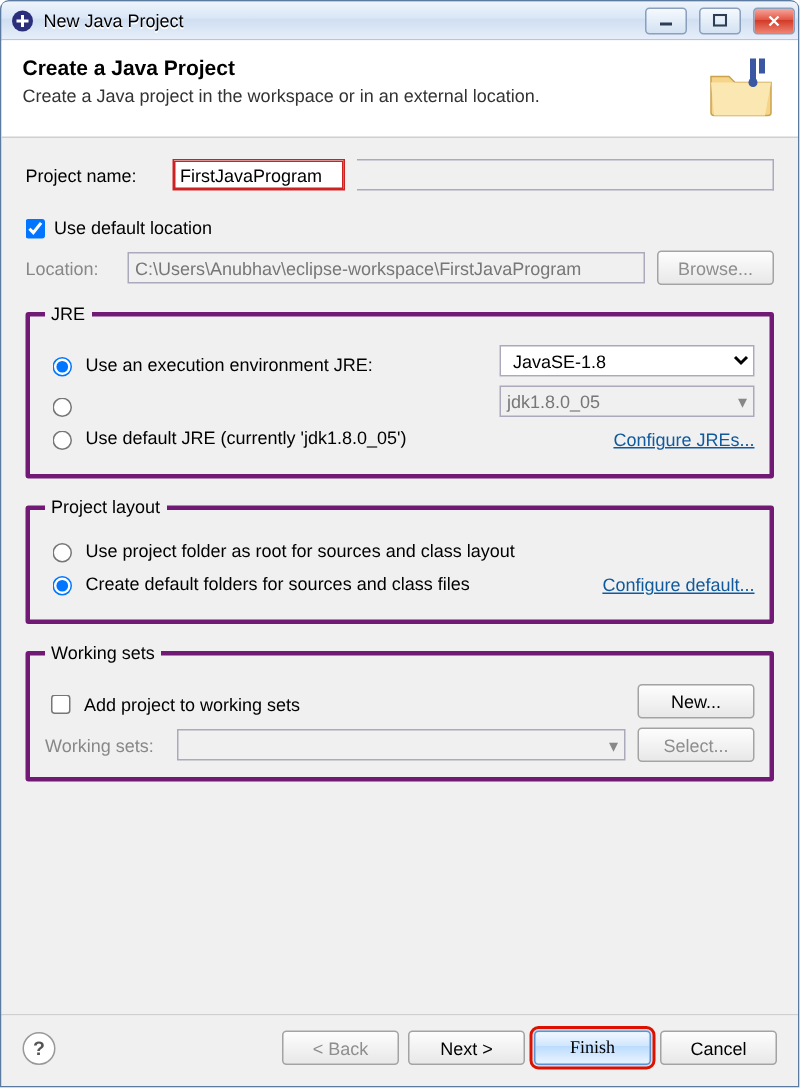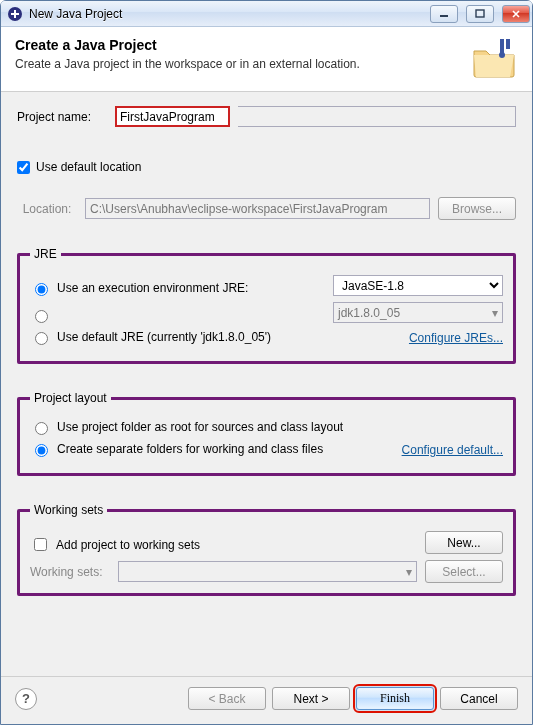--- a/index.html
+++ b/index.html
@@ -63,21 +63,21 @@
   
   .content {
     flex: 1;
     padding: 14px 16px 4px;
     overflow: hidden;
     background: #f1f1f1;
     background: #f0f0f0;
     background: #efefef;
     background: #f0f0f0;
     display: flex; flex-direction: column;
-    gap: 23px;
+    gap: 8px;
   }
   .content { background: #f0f0f0; }
   .row { display: flex; align-items: center; gap: 8px; }
   .label-col { min-width: 90px; }
   input[type="text"], select {
     font-family: inherit; font-size: 12px;
     height: 21px;
     border: 1px solid #aab;
     padding: 1px 4px;
     background: #fff;
@@ -200,21 +200,21 @@
       <input type="text" class="project-name-box redframe" style="width: 115px; flex: 0 0 auto;" value="FirstJavaProgram">
       <input type="text" class="project-name-box" style="flex: 1 1 0%; border-left: none;" disabled="" value="">
     </div>
 
     <div class="chk-row">
       <input type="checkbox" checked="" style="">
       <span>Use default location</span>
     </div>
 
     <div class="row location-row">
-      <span class="label-col disabled-label" style="min-width:60px;text-align:center;">Location:</span>
+      <span class="label-col disabled-label" style="min-width:60px;">Location:</span>
       <input type="text" disabled="" value="C:\Users\Anubhav\eclipse-workspace\FirstJavaProgram" style="">
       <button class="btn" disabled="">Browse...</button>
     </div>
 
     <fieldset>
       <legend>JRE</legend>
 
       <div class="opt-row">
         <label>
           <input type="radio" name="jre" checked="" style="">
@@ -248,21 +248,21 @@
       <legend>Project layout</legend>
       <div class="opt-row">
         <label>
           <input type="radio" name="layout" style="">
           <span>Use project folder as root for sources and class layout</span>
         </label>
       </div>
       <div class="opt-row">
         <label style="flex:1;">
           <input type="radio" name="layout" checked="" style="">
-          <span>Create separate folders for working and class files</span>
+          <span>Create default folders for sources and class files</span>
         </label>
         <span class="link">Configure default...</span>
       </div>
     </fieldset>
 
     <fieldset>
       <legend>Working sets</legend>
       <div class="opt-row">
         <label style="flex:1;">
           <input type="checkbox" style="">

